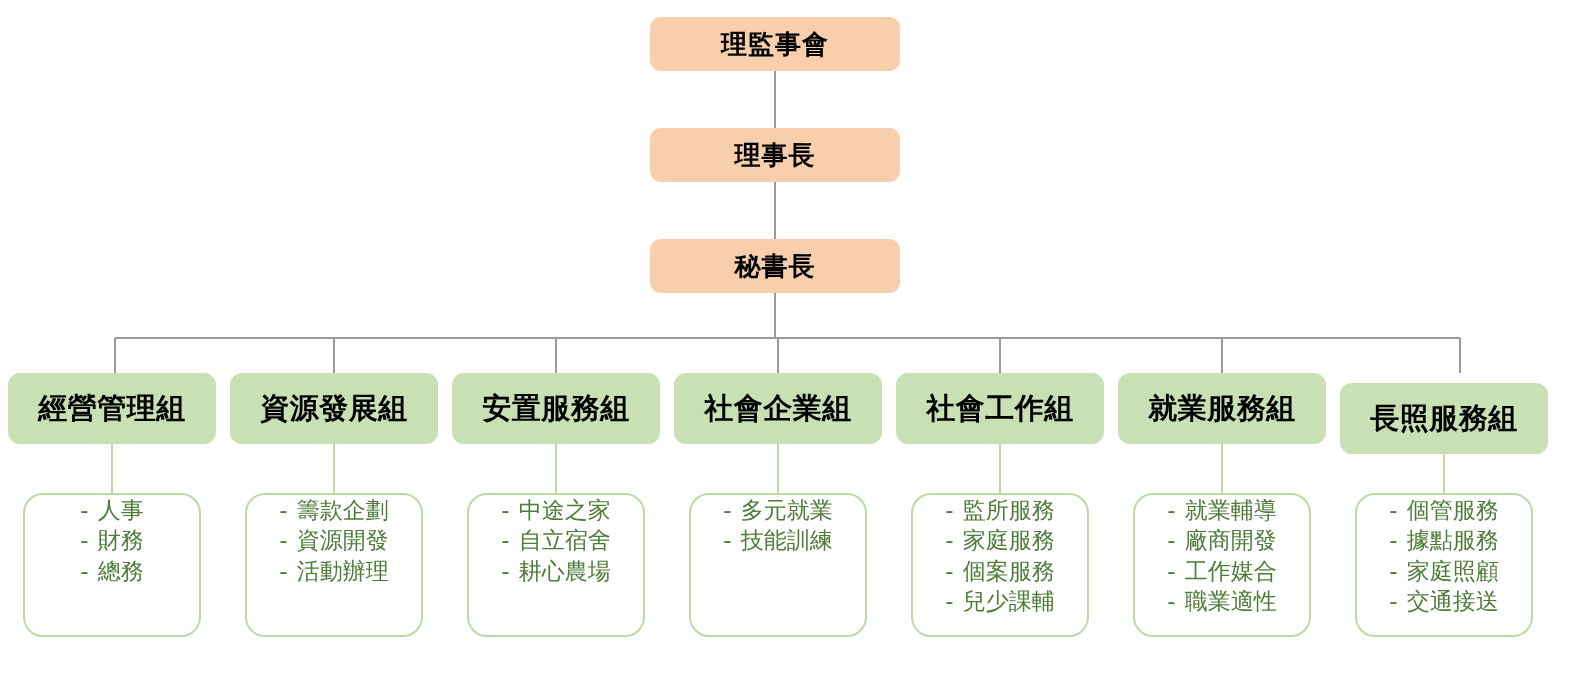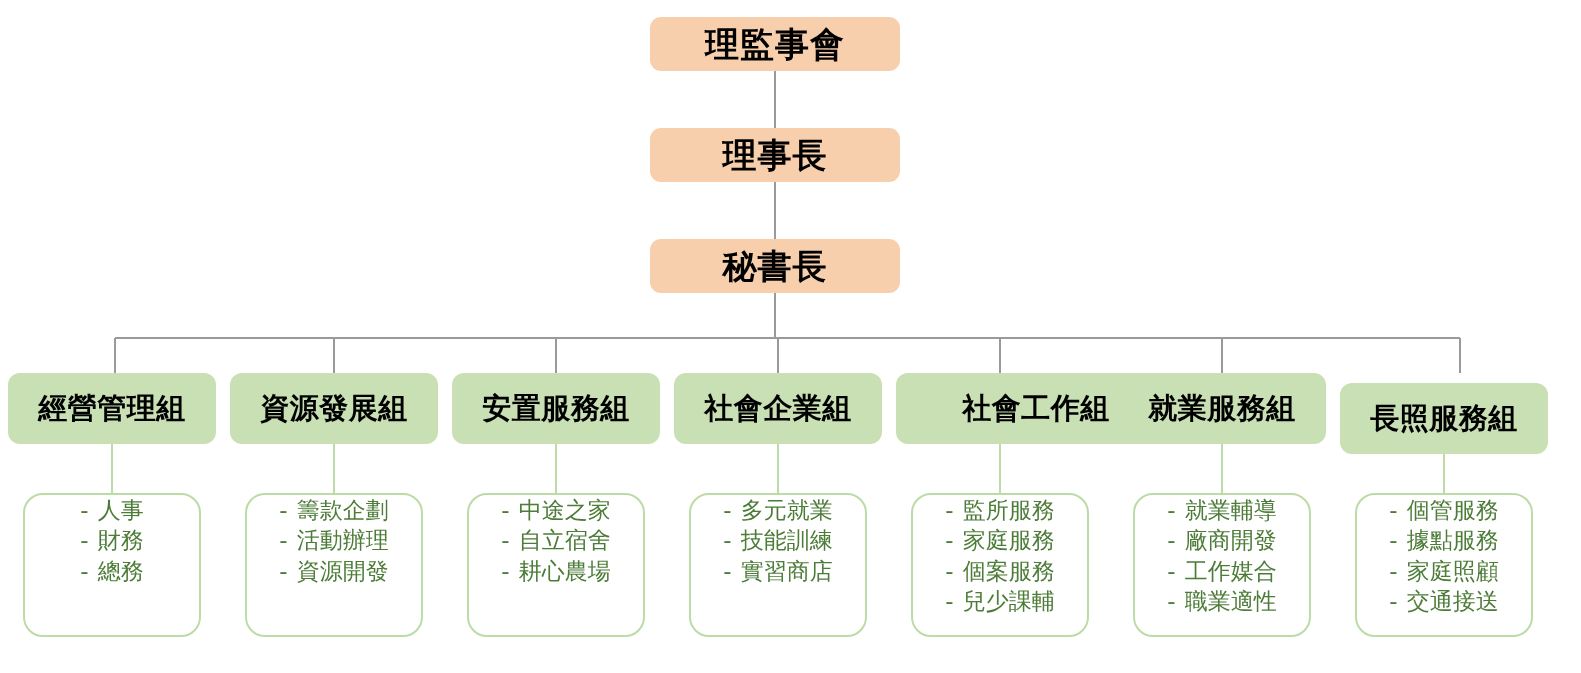--- a/index.html
+++ b/index.html
@@ -29,21 +29,21 @@
   
   .exec-box {
     position: absolute;
     display: flex;
     align-items: center;
     justify-content: center;
     background: #f8cfac;
     border-radius: 11px;
     color: #000000;
     font-weight: bold;
-    font-size: 34px;
+    font-size: 26px;
     letter-spacing: 1px;
     line-height: 1;
     white-space: nowrap;
   }
   #exec-1 { left: 650px; top: 17px;  width: 250px; height: 54px; }
   #exec-2 { left: 650px; top: 128px; width: 250px; height: 54px; }
   #exec-3 { left: 650px; top: 239px; width: 250px; height: 54px; }
 
   
   .dept-row {
@@ -150,21 +150,21 @@
       </div>
       <div class="dept-box" style="left: 230px;">
         <span>資源發展組</span>
       </div>
       <div class="dept-box" style="left: 452px;">
         <span>安置服務組</span>
       </div>
       <div class="dept-box" style="left: 674px;">
         <span>社會企業組</span>
       </div>
-      <div class="dept-box" style="left: 896px; padding-left: 36px;">
+      <div class="dept-box" style="left: 896px;">
         <span>社會工作組</span>
       </div>
       <div class="dept-box" style="left: 1118px; align-items: center;">
         <span>就業服務組</span>
       </div>
       <div class="dept-box" style="left: 1340px; margin-top: 10px;">
         <span>長照服務組</span>
       </div>
     </div>
 
@@ -172,36 +172,35 @@
       <div class="detail-box" style="left: 23px;">
         <ul class="detail-list">
           <li class="detail-item"><span class="dash">-</span><span> 人事</span></li>
           <li class="detail-item"><span class="dash">-</span><span> 財務</span></li>
           <li class="detail-item"><span class="dash">-</span><span> 總務</span></li>
         </ul>
       </div>
       <div class="detail-box" style="left: 245px;">
         <ul class="detail-list">
           <li class="detail-item"><span class="dash">-</span><span> 籌款企劃</span></li>
+          <li class="detail-item"><span class="dash">-</span><span> 資源開發</span></li>
           <li class="detail-item"><span class="dash">-</span><span> 活動辦理</span></li>
-          <li class="detail-item"><span class="dash">-</span><span> 資源開發</span></li>
         </ul>
       </div>
       <div class="detail-box" style="left: 467px;">
         <ul class="detail-list">
           <li class="detail-item"><span class="dash">-</span><span> 中途之家</span></li>
           <li class="detail-item"><span class="dash">-</span><span> 自立宿舍</span></li>
           <li class="detail-item"><span class="dash">-</span><span> 耕心農場</span></li>
         </ul>
       </div>
       <div class="detail-box" style="left: 689px;">
         <ul class="detail-list">
           <li class="detail-item"><span class="dash">-</span><span> 多元就業</span></li>
           <li class="detail-item"><span class="dash">-</span><span> 技能訓練</span></li>
-          <li class="detail-item"><span class="dash">-</span><span> 實習商店</span></li>
         </ul>
       </div>
       <div class="detail-box" style="left: 911px;">
         <ul class="detail-list">
           <li class="detail-item"><span class="dash">-</span><span> 監所服務</span></li>
           <li class="detail-item"><span class="dash">-</span><span> 家庭服務</span></li>
           <li class="detail-item"><span class="dash">-</span><span> 個案服務</span></li>
           <li class="detail-item"><span class="dash">-</span><span> 兒少課輔</span></li>
         </ul>
       </div>

